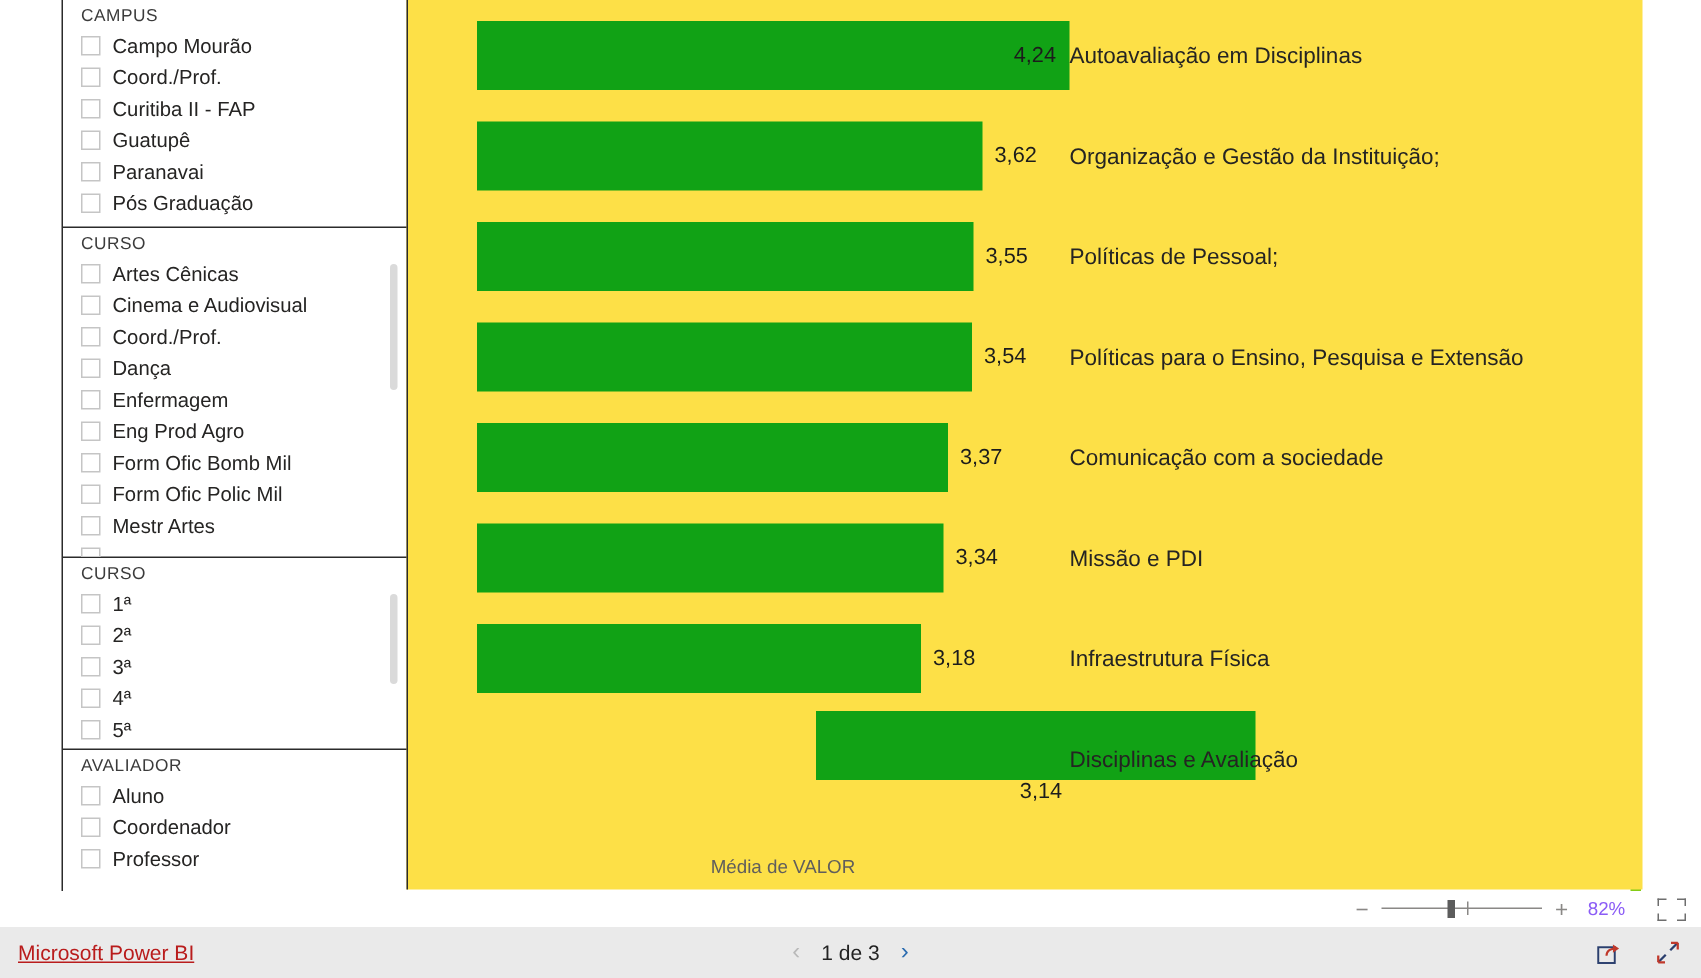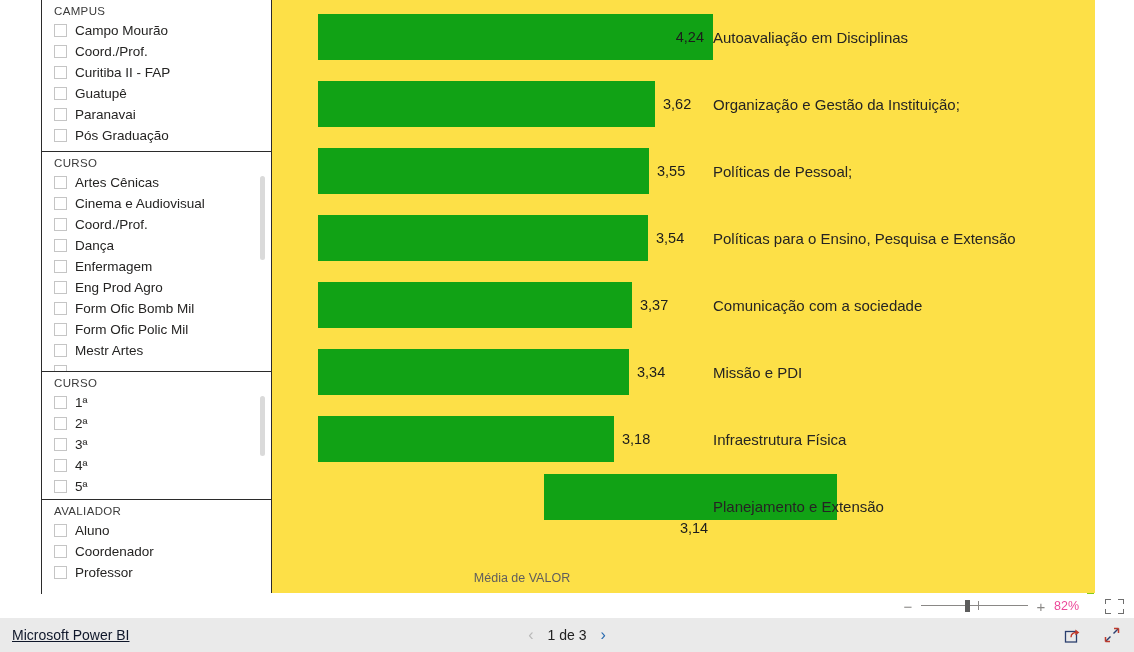--- a/index.html
+++ b/index.html
@@ -217,23 +217,23 @@
   #zoom-tick {
     position: absolute;
     left: 57px; top: 2px;
     width: 1px; height: 9px;
     background: #8a8886;
   }
 
   #zoom-percent {
     font-family: "Liberation Sans", sans-serif;
     font-size: 12.5px;
-    color: #ec4899;
+    color: #8b5cf6;
     width: 34px;
-    text-align: left;
+    text-align: center;
     margin-left: 6px;
   }
 
   #fit-btn {
     margin-left: 17px;
     width: 19px; height: 15px;
     position: relative;
     cursor: pointer;
   }
   #fit-btn span {
@@ -255,21 +255,21 @@
     height: 34px;
     background: #eaeaea;
     display: flex;
     align-items: center;
   }
 
   #brand-link {
     margin-left: 12px;
     font-family: "Liberation Sans", sans-serif;
     font-size: 14px;
-    color: #0f172a;
+    color: #b91c1c;
     text-decoration: underline;
     cursor: pointer;
     white-space: nowrap;
   }
 
   #pager {
     position: absolute;
     left: 0; right: 0;
     display: flex;
     align-items: center;
@@ -471,21 +471,21 @@
           <div class="cat-label" style="top: 364px;">Missão e PDI</div>
           <div class="bar-row" style="top: 407px; padding-left: 46px;">
             <div class="bar" style="width: 296px; background: rgb(17, 162, 21);"></div>
             <span class="bar-value-out">3,18</span>
           </div>
           <div class="cat-label" style="top: 431px;">Infraestrutura Física</div>
           <div class="bar-row" style="top: 474px; padding-left: 46px; flex-direction: column;">
             <div class="bar" style="width: 293px; background: rgb(17, 162, 21);"></div>
             <span class="bar-value-out">3,14</span>
           </div>
-          <div class="cat-label" style="top: 498px;">Planejamento e Extensão</div>
+          <div class="cat-label" style="top: 498px;">Disciplinas e Avaliação</div>
         </div>
       <div id="x-axis-title">Média de VALOR</div>
 
     </div>
   </div>
 
   <div id="zoom-toolbar">
     <div class="zoom-minus">−</div>
     <div id="zoom-slider">
       <div id="zoom-track"></div>

